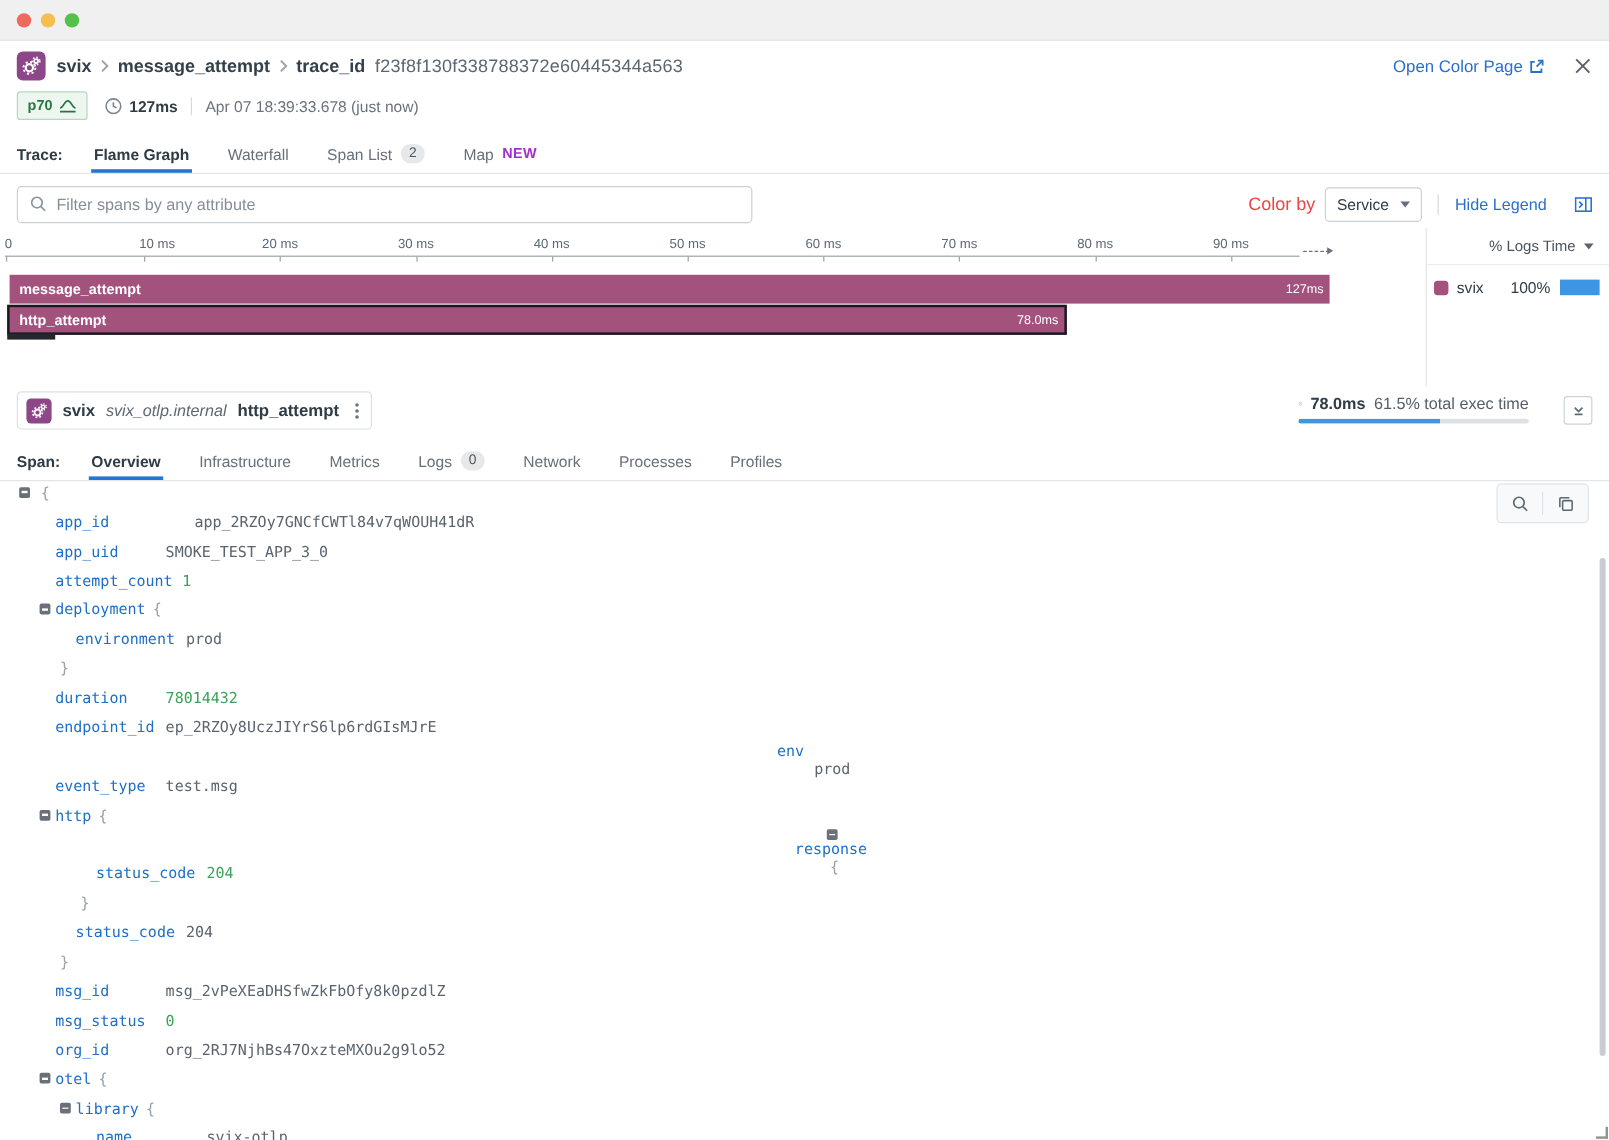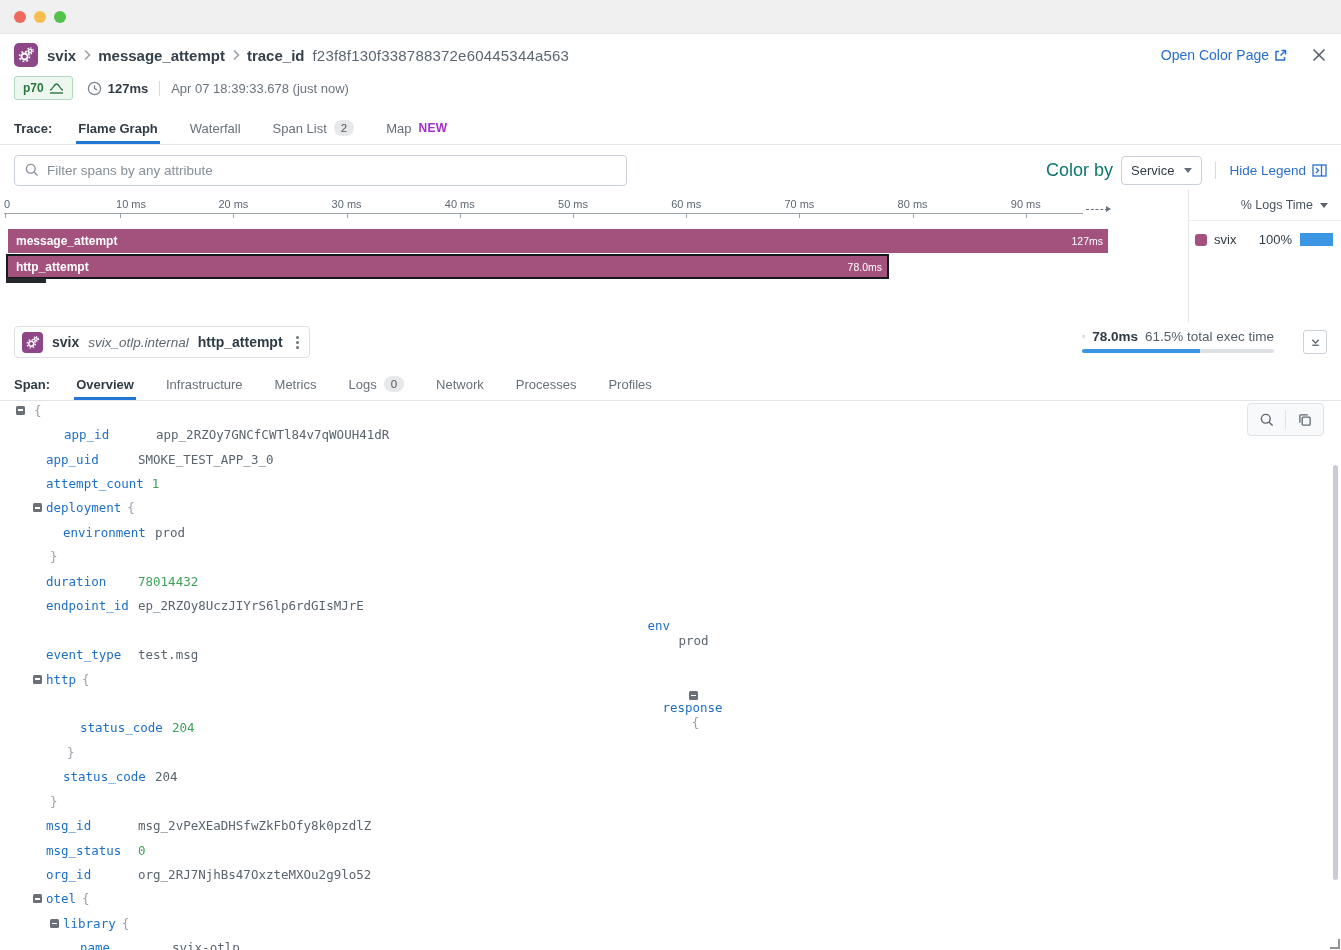--- a/index.html
+++ b/index.html
@@ -50,28 +50,28 @@
 
   
   .filter-row { position:absolute; top:154px; left:14px; right:14px; height:32px;
     display:flex; align-items:center; }
   .search-box { width:613px; height:31px; border:1px solid #c9d0d7; border-radius:4px;
     display:flex; align-items:center; padding:0 10px; gap:8px; }
   .search-box input { border:none; outline:none; flex:1; font-size:13.5px; color:#3a454f;
     font-family:"Liberation Sans",sans-serif; background:transparent; }
   .search-box input::placeholder { color:#868f97; }
   .colorby { margin-left:auto; display:flex; align-items:center; }
-  .colorby-label { font-size:18px; color:#0f766e; margin-right:8px; }
+  .colorby-label { font-size:15px; color:#ef4444; margin-right:8px; }
   .select { height:29px; min-width:78px; border:1px solid #c9d0d7; border-radius:4px;
     display:flex; align-items:center; justify-content:space-between; gap:10px;
     padding:0 9px; font-size:13px; color:#2f3b45; cursor:pointer; }
   .caret { width:0; height:0; border-left:4.5px solid transparent; border-right:4.5px solid transparent;
     border-top:5px solid #67707a; }
   .v-div { width:1px; height:17px; background:#d5dade; margin:0 13px; }
-  .hide-legend { color:#2a6fce; font-size:13.5px; display:flex; align-items:center; gap:6px; cursor:pointer; }
+  .hide-legend { color:#2a6fce; font-size:13.5px; display:flex; align-items:center; gap:23px; cursor:pointer; }
 
   
   .flame-wrap { position:absolute; top:196px; left:0; width:1182px; height:126px; }
   .axis { position:absolute; top:0; left:0; right:0; height:19px; }
   .axis-line { position:absolute; top:17px; left:4px; width:1079px; border-top:1px solid #9aa2aa; }
   .axis-tick-label { position:absolute; top:2px; font-size:11px; color:#5d6872; transform:translateX(-50%); }
   .axis-tick-label.first { transform:none; }
   .axis-tick { position:absolute; top:18px; width:1px; height:4px; background:#9aa2aa; }
   .axis-arrow { position:absolute; top:13px; left:1086px; width:22px; border-top:1.5px dashed #6a737c; }
   .axis-arrow::after { content:""; position:absolute; right:-3px; top:-4px;
@@ -374,21 +374,21 @@
         <span>Profiles</span>
       </span>
     </span>
 </div>
 
 <div class="attrs" id="attrs">
     <div class="arow" style="padding-left: 16px;">
       <span class="abox"></span>
       <span class="abrace" style="margin-left:5px">{</span>
     </div>
-    <div class="arow" style="padding-left: 64px;">
+    <div class="arow" style="padding-left: 46px; gap: 24px;">
       <span class="akey minw">app_id</span>
       <span class="aval-string">app_2RZOy7GNCfCWTl84v7qWOUH41dR</span>
     </div>
     <div class="arow" style="padding-left: 46px;">
       <span class="akey minw">app_uid</span>
       <span class="aval-string">SMOKE_TEST_APP_3_0</span>
     </div>
     <div class="arow" style="padding-left: 46px;">
       <span class="akey minw">attempt_count</span>
       <span class="aval-number">1</span>

